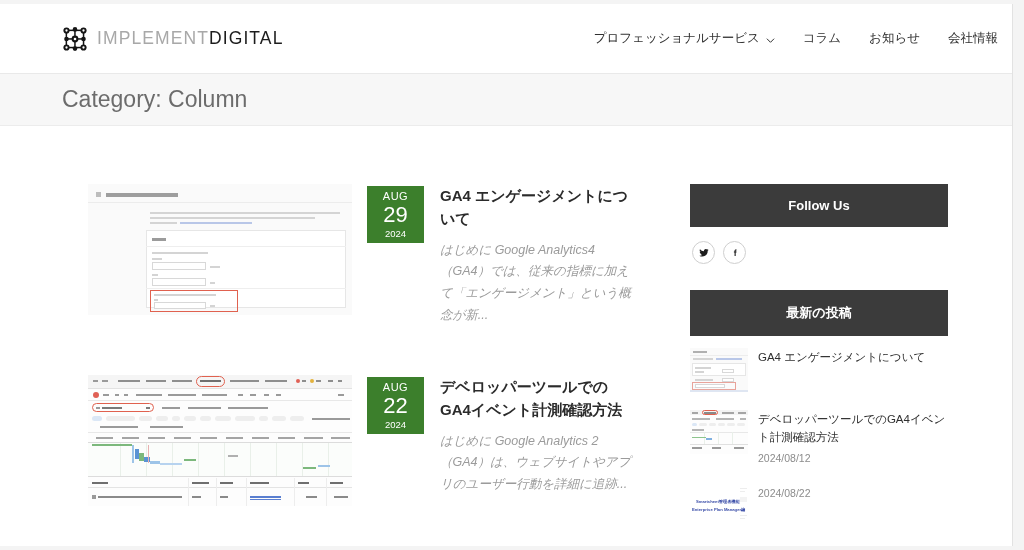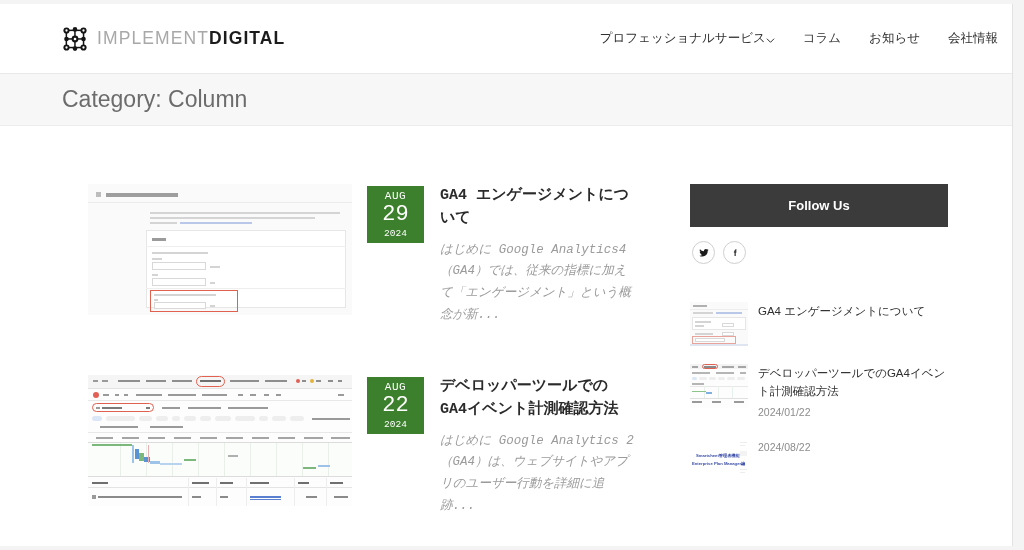--- a/index.html
+++ b/index.html
@@ -20,26 +20,26 @@
   
   .site-header {
     position: relative; height: 70px; background: #ffffff;
     border-bottom: 1px solid #e9e9e9;
     display: flex; align-items: center;
   }
   .logo-wrap { display: flex; align-items: center; margin-left: 62px; gap: 9px; cursor: pointer; }
   .logo-mark { width: 26px; height: 26px; flex: none; }
   .logo-text { font-size: 17.5px; letter-spacing: 1.1px; white-space: nowrap; }
   .logo-text .lt-light { color: #a8a8a8; font-weight: 400; }
-  .logo-text .lt-bold { color: #1c1c1c; font-weight: 700; margin-top: 24px; }
+  .logo-text .lt-bold { color: #1c1c1c; font-weight: 400; margin-top: 24px; }
 
   .nav { margin-left: auto; display: flex; align-items: center; gap: 0; }
   .nav-item {
     font-size: 12.5px; color: #303030; padding: 0 14px;
-    display: flex; align-items: center; cursor: pointer; white-space: nowrap;
+    display: flex; align-items: center; gap: 6px; cursor: pointer; white-space: nowrap;
   }
   .caret { display:inline-block; width: 9px; height: 9px; }
   .cta-btn {
     margin-left: 18px; margin-right: 60px;
     background: #3f51a5; color: #ffffff; border-radius: 24px;
     font-size: 12.5px; padding: 13px 23px; border: none; cursor: pointer; white-space: nowrap;
   }
 
   
   .title-band {
@@ -53,21 +53,21 @@
     display: flex; padding: 58px 60px 0 88px; gap: 0; background: #fff;
   }
   .posts { width: 562px; flex: none; }
   .post {
     display: flex; gap: 0; margin-bottom: 48px;
   }
   .thumb {
     width: 264px; height: 131px; flex: none; background: #f4f4f4;
     overflow: hidden; position: relative; cursor: pointer;
   }
-  .post-meta { display: flex; padding-left: 15px; font-family: Liberation Mono, monospace; }
+  .post-meta { display: flex; padding-left: 15px; }
   .datebox {
     width: 57px; height: 57px; flex: none; background: #3c7f2c; color: #fff;
     display: flex; flex-direction: column; align-items: center; justify-content: center;
     line-height: 1; margin-top: 2px;
   }
   .dbx-month { font-size: 11px; letter-spacing: .5px; }
   .dbx-day { font-size: 22px; font-weight: 500; margin-top: 2px; }
   .dbx-year { font-size: 9.5px; margin-top: 3px; }
   .post-text { padding-left: 16px; width: 210px; }
   .post-title {
@@ -383,20 +383,21 @@
             </span>
             <span class="social-ic">
               <svg viewBox="0 0 16 16" width="10" height="10">
                   <path fill="#1c1c1c" d="M10.6 5.4H9.1v-1c0-.42.28-.52.48-.52h1V2.3L9.2 2.3C7.67 2.3 7.3 3.44 7.3 4.18v1.22H6.2v1.9h1.1v5.4h1.8v-5.4h1.29l.21-1.9z"></path>
                 </svg>
             </span>
           </div>
         </div>
 
         <div class="widget">
+          <div class="widget-head">最新の投稿</div>
           <div class="recent-list">
 
             <div class="recent-item">
               <div class="recent-thumb">
                 <div class="ga4">
                   <div class="txt" style="left:3px;top:3px;width:14px;height:2px;background:#b0b0b0"></div>
                   <div class="line" style="position:absolute;left:0;top:7px;width:100%;height:1px;background:#ededed"></div>
                   <div class="txt" style="left:3px;top:10px;width:20px"></div>
                   <div class="txtb" style="left:26px;top:10px;width:26px"></div>
                   <div class="card" style="left:2px;top:15px;width:54px;height:13px;background:#fff"></div>
@@ -441,21 +442,21 @@
                   <div class="wf" style="left:2px;top:27px;width:14px;height:1px;background:#8cc48c"></div>
                   <div class="wf" style="left:16px;top:28px;width:6px;height:2px;background:#7fb0e0"></div>
                   <div class="line" style="left:0;top:34px;width:100%;height:1px;background:#e0e0e0"></div>
                   <div class="seg" style="left:2px;top:37px;width:10px;background:#9a9a9a"></div>
                   <div class="seg" style="left:22px;top:37px;width:9px;background:#9a9a9a"></div>
                   <div class="seg" style="left:44px;top:37px;width:10px;background:#9a9a9a"></div>
                 </div>
               </div>
               <div class="recent-body">
                 <div class="recent-title">デベロッパーツールでのGA4イベント計測確認方法</div>
-                <div class="recent-date">2024/01/22</div>
+                <div class="recent-date">2024/08/12</div>
               </div>
             </div>
 
             <div class="recent-item">
               <div class="recent-thumb">
                 <div class="ss">
                   <div class="t" style="left:6px;top:17px">Smartsheet管理者機能</div>
                   <div class="t" style="left:2px;top:25px">Enterprise Plan Manager編</div>
                   <div class="g" style="left:50px;top:6px;width:7px;height:1px"></div>
                   <div class="g" style="left:50px;top:9px;width:5px;height:1px"></div>

